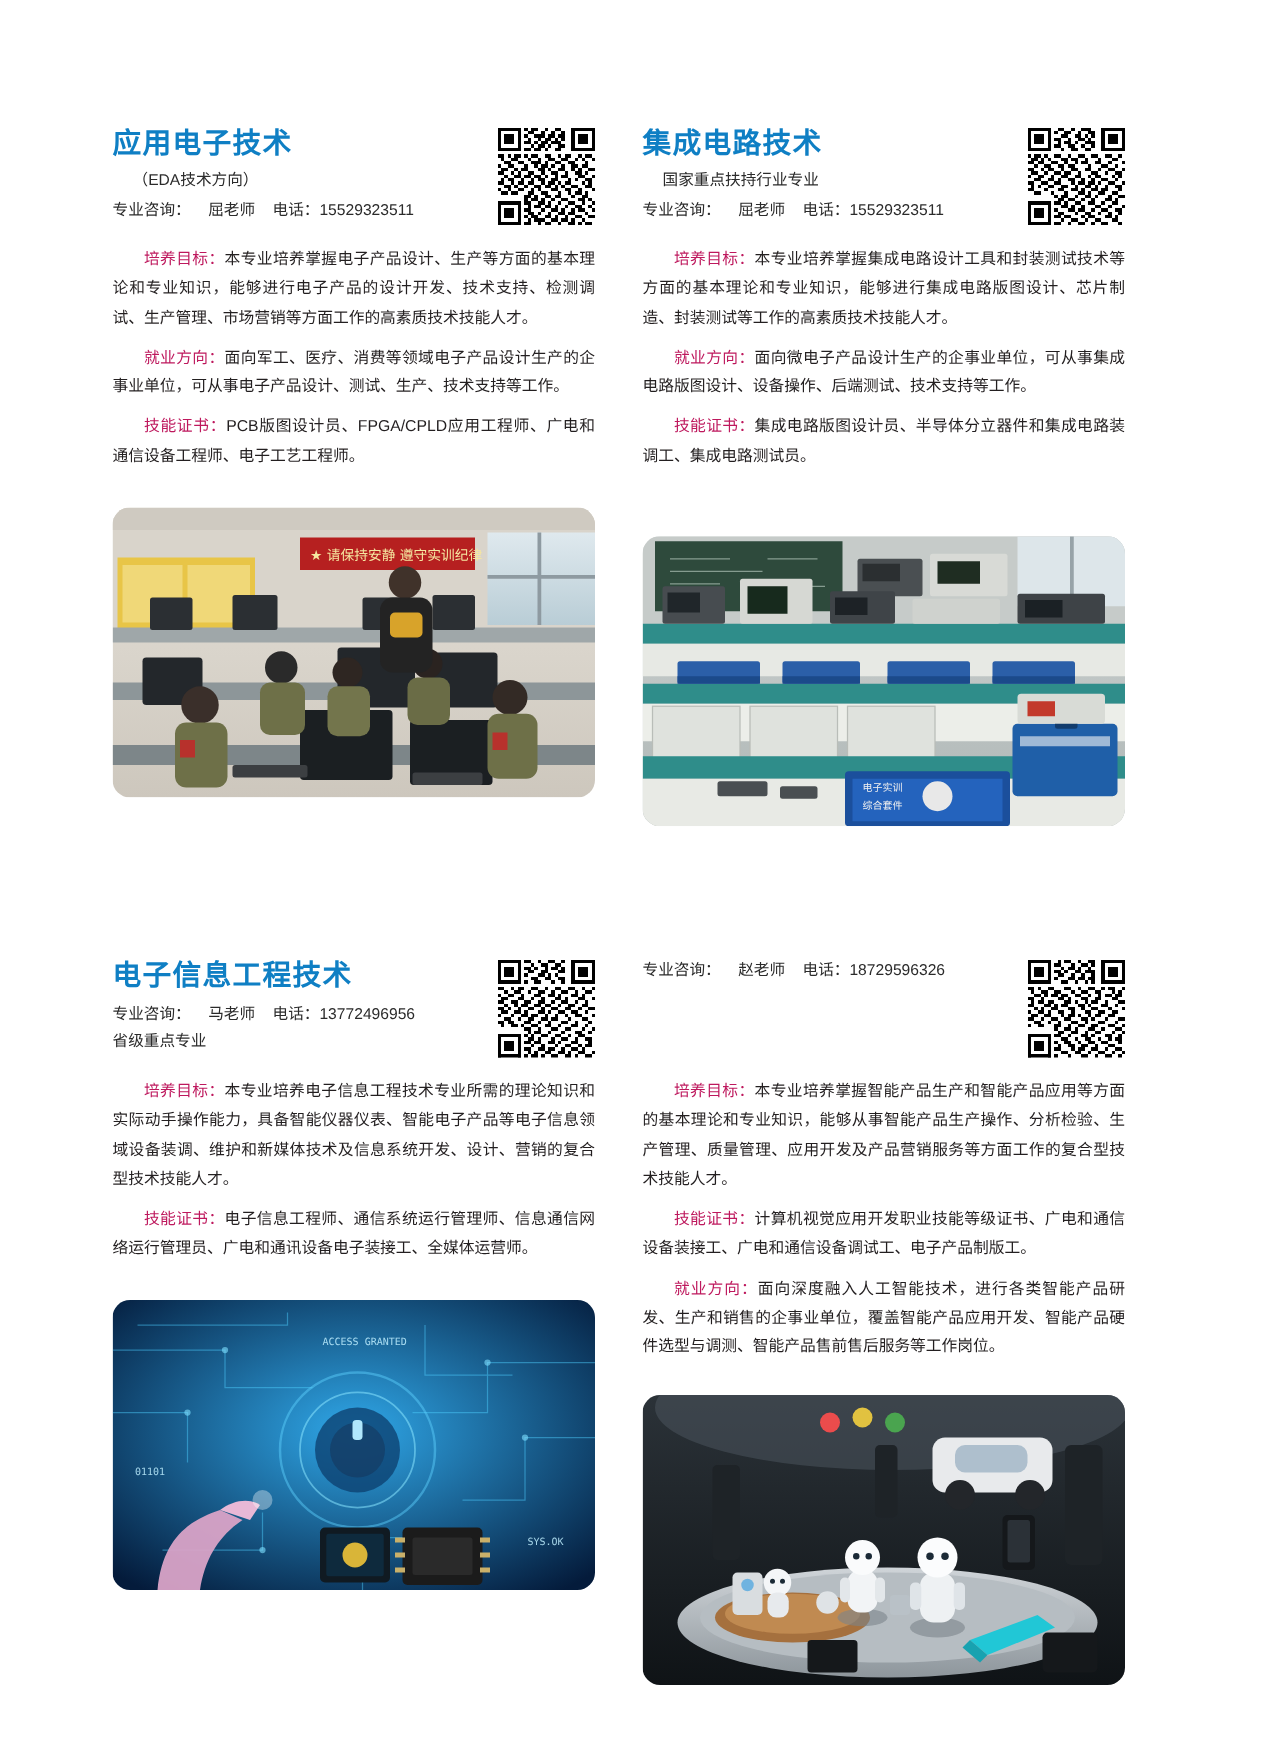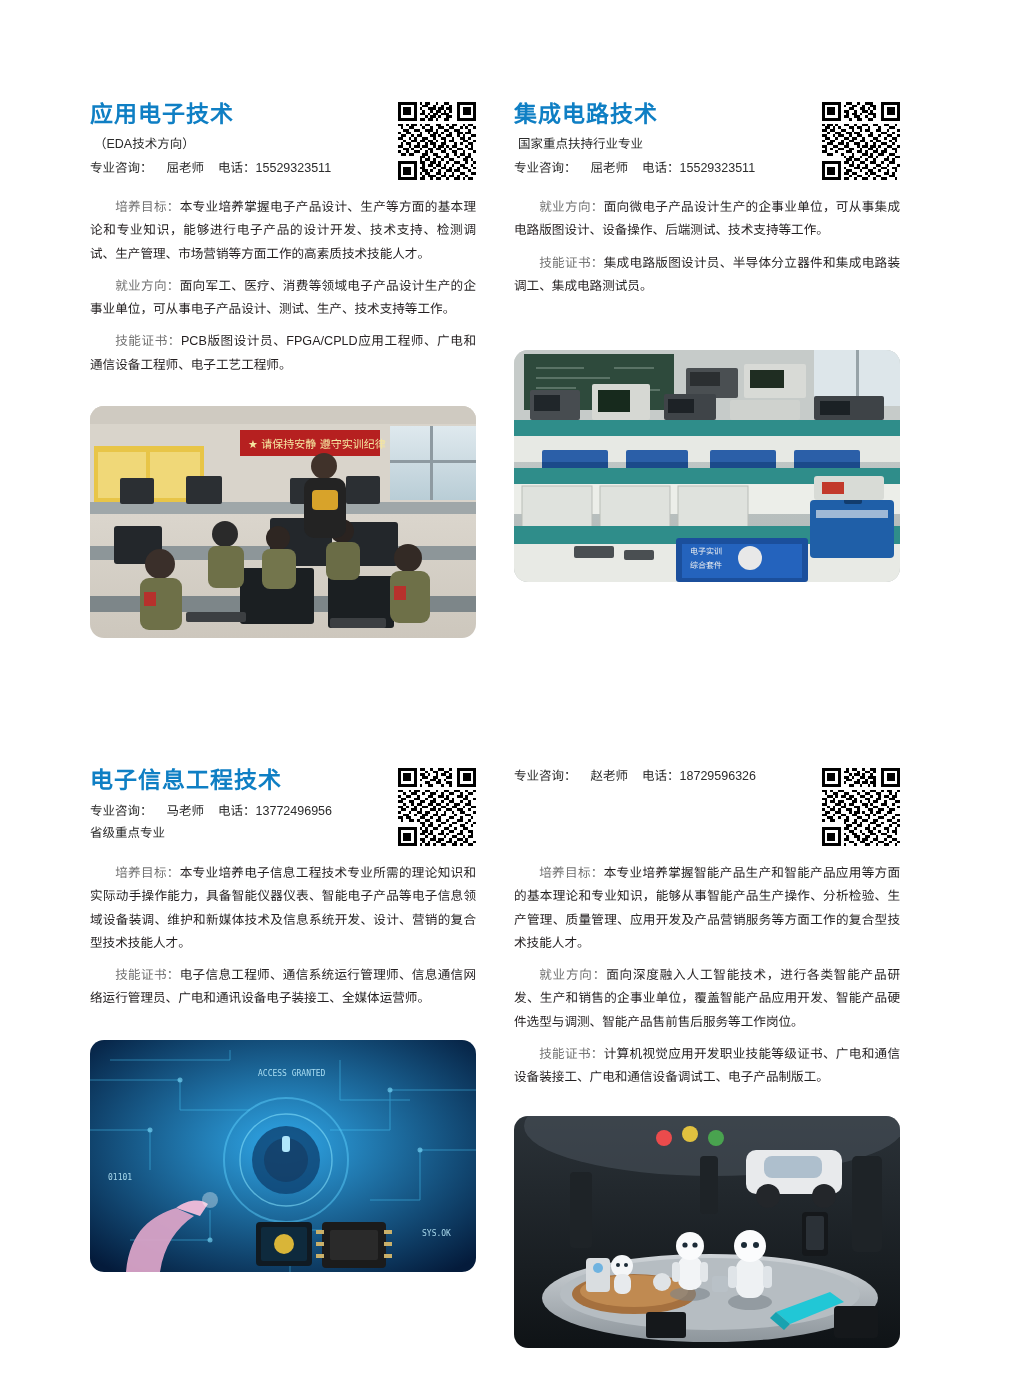--- a/index.html
+++ b/index.html
@@ -51,21 +51,21 @@
     font-weight: bold;
     color: #0f7fc4;
     letter-spacing: 1px;
     line-height: 1.25;
     margin: 0 0 6px 0;
   }
   .maj-sub {
     font-size: 12.5px;
     color: #2b2b2b;
     line-height: 1.5;
-    margin: 0 0 4px 4px;
+    margin: 0 0 4px 16px;
   }
   .maj-contact {
     font-size: 12.5px;
     color: #2b2b2b;
     line-height: 1.6;
     margin: 0;
     white-space: nowrap;
   }
   .maj-contact .sp { display: inline-block; width: 14px; }
   .maj-extra {
@@ -90,21 +90,21 @@
   }
   p.para {
     font-size: 12.6px;
     line-height: 1.85;
     margin: 0 0 9px 0;
     text-indent: 2em;
     text-align: justify;
     color: #231f20;
   }
   p.para .lbl {
-    color: #737373;
+    color: #be185d;
   }
 
   .photo {
     margin-top: 29px;
     width: 386px;
     height: 232px;
     border-radius: 14px;
     overflow: hidden;
     position: relative;
   }
@@ -641,20 +641,21 @@
                   <rect x="15" y="28" width="2" height="1"></rect>
                   <rect x="19" y="28" width="1" height="1"></rect>
                   <rect x="22" y="28" width="2" height="1"></rect>
                   <rect x="27" y="28" width="1" height="1"></rect>
               </g>
             </svg>
           </div>
         </div>
 
         <div class="body-text">
+          <p class="para"><span class="lbl">培养目标：</span><span>本专业培养掌握集成电路设计工具和封装测试技术等方面的基本理论和专业知识，能够进行集成电路版图设计、芯片制造、封装测试等工作的高素质技术技能人才。</span></p>
           <p class="para"><span class="lbl">就业方向：</span><span>面向微电子产品设计生产的企事业单位，可从事集成电路版图设计、设备操作、后端测试、技术支持等工作。</span></p>
           <p class="para"><span class="lbl">技能证书：</span><span>集成电路版图设计员、半导体分立器件和集成电路装调工、集成电路测试员。</span></p>
         </div>
 
         <div class="photo" style="margin-top:52px;">
           <svg width="386" height="232" viewBox="0 0 386 232">
             <defs>
               <linearGradient id="lab1" x1="0" y1="0" x2="0" y2="1">
                 <stop offset="0" stop-color="#cfd4d3"></stop>
                   <stop offset="1" stop-color="#aeb6b5"></stop>
@@ -1241,22 +1242,22 @@
                   <rect x="20" y="28" width="1" height="1"></rect>
                   <rect x="23" y="28" width="2" height="1"></rect>
                   <rect x="27" y="28" width="1" height="1"></rect>
               </g>
             </svg>
           </div>
         </div>
 
         <div class="body-text">
           <p class="para"><span class="lbl">培养目标：</span><span>本专业培养掌握智能产品生产和智能产品应用等方面的基本理论和专业知识，能够从事智能产品生产操作、分析检验、生产管理、质量管理、应用开发及产品营销服务等方面工作的复合型技术技能人才。</span></p>
+          <p class="para"><span class="lbl">技能证书：</span><span>计算机视觉应用开发职业技能等级证书、广电和通信设备装接工、广电和通信设备调试工、电子产品制版工。</span></p>
           <p class="para"><span class="lbl">就业方向：</span><span>面向深度融入人工智能技术，进行各类智能产品研发、生产和销售的企事业单位，覆盖智能产品应用开发、智能产品硬件选型与调测、智能产品售前售后服务等工作岗位。</span></p>
-          <p class="para"><span class="lbl">技能证书：</span><span>计算机视觉应用开发职业技能等级证书、广电和通信设备装接工、广电和通信设备调试工、电子产品制版工。</span></p>
         </div>
 
         <div class="photo" style="margin-top:26px;">
           <svg width="386" height="232" viewBox="0 0 386 232">
             <defs>
               <linearGradient id="stg" x1="0" y1="0" x2="0" y2="1">
                 <stop offset="0" stop-color="#2b3238"></stop>
                   <stop offset="1" stop-color="#0f1316"></stop>
               </linearGradient>
               <linearGradient id="plat" x1="0" y1="0" x2="0" y2="1">

